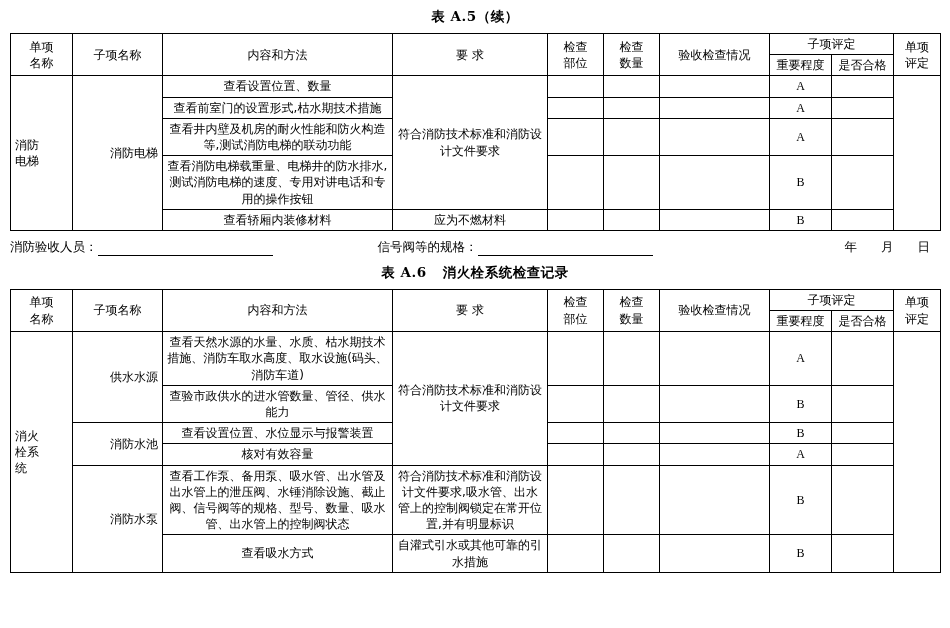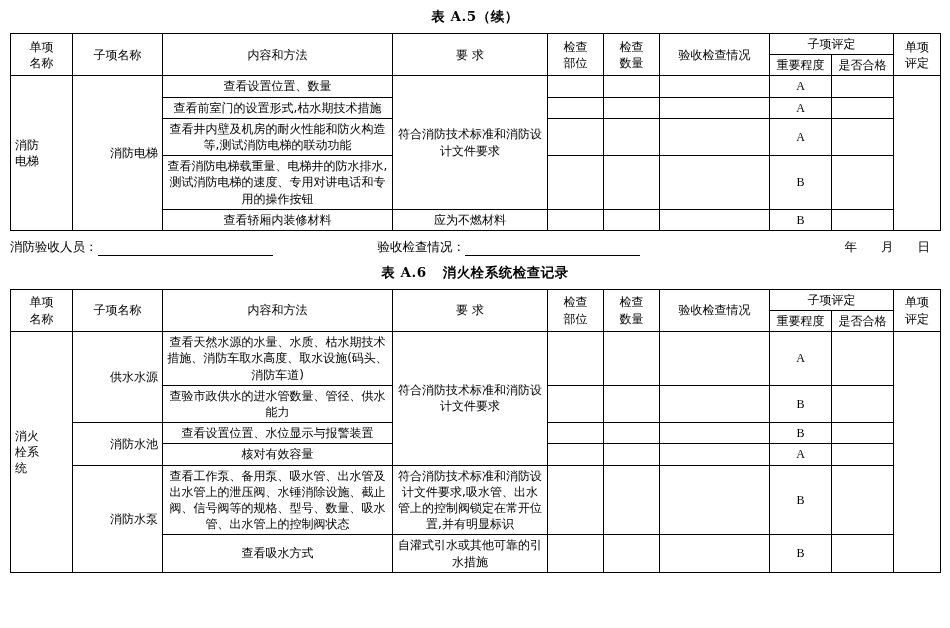--- a/index.html
+++ b/index.html
@@ -180,21 +180,21 @@
       <td class="grade">B</td>
       <td></td>
     </tr>
   </tbody>
     </table>
 
   <div class="sigline">
     <span class="sig-item">消防验收人员：</span>
     <span class="sig-underline" style="width:175px"></span>
     <span style="width:105px"></span>
-    <span class="sig-item">验收检查情况：</span>
+    <span class="sig-item">信号阀等的规格：</span>
     <span class="sig-underline" style="width:175px"></span>
     <span class="spacer-flex"></span>
     <span class="date-part">年    月    日</span>
   </div>
 
   <div class="table-title with-name">
     <span>表 A.6</span><span class="name">消火栓系统检查记录</span>
   </div>
 
   <table class="grid">

